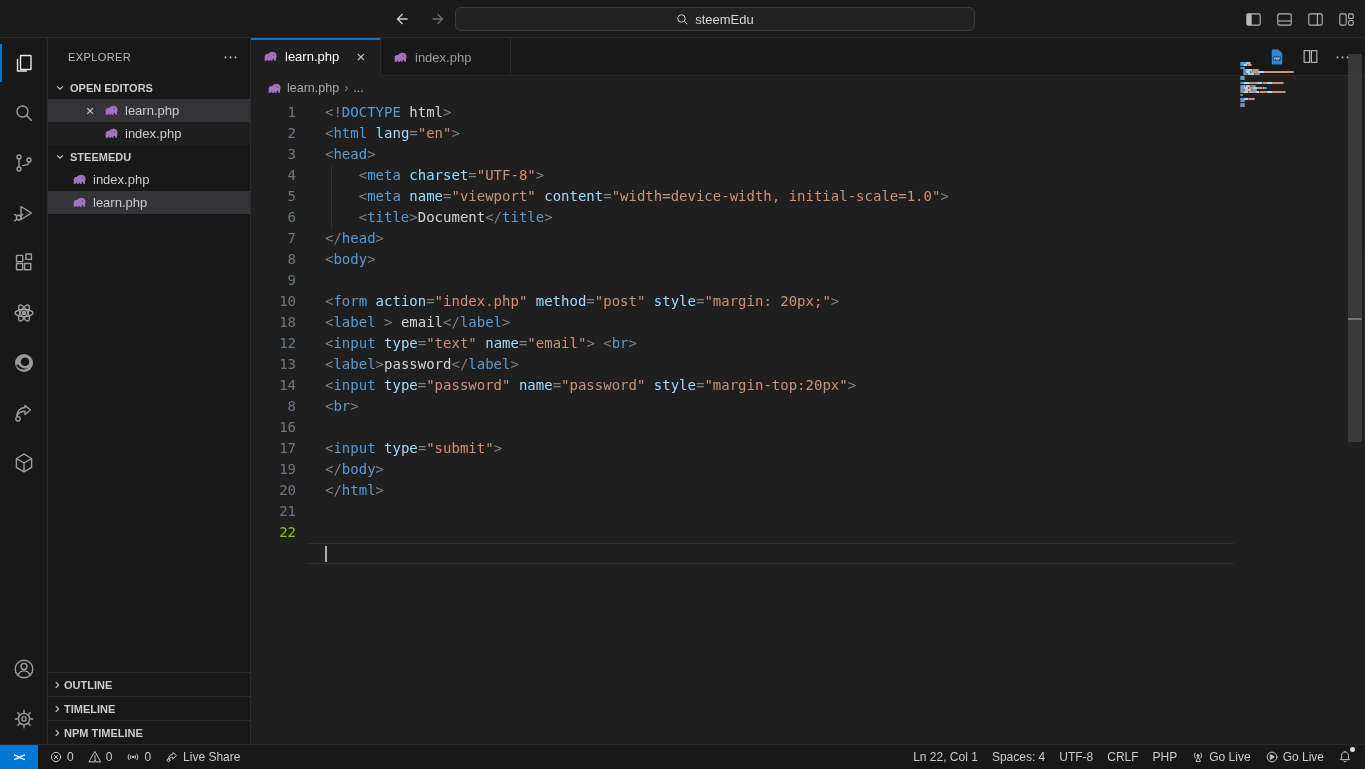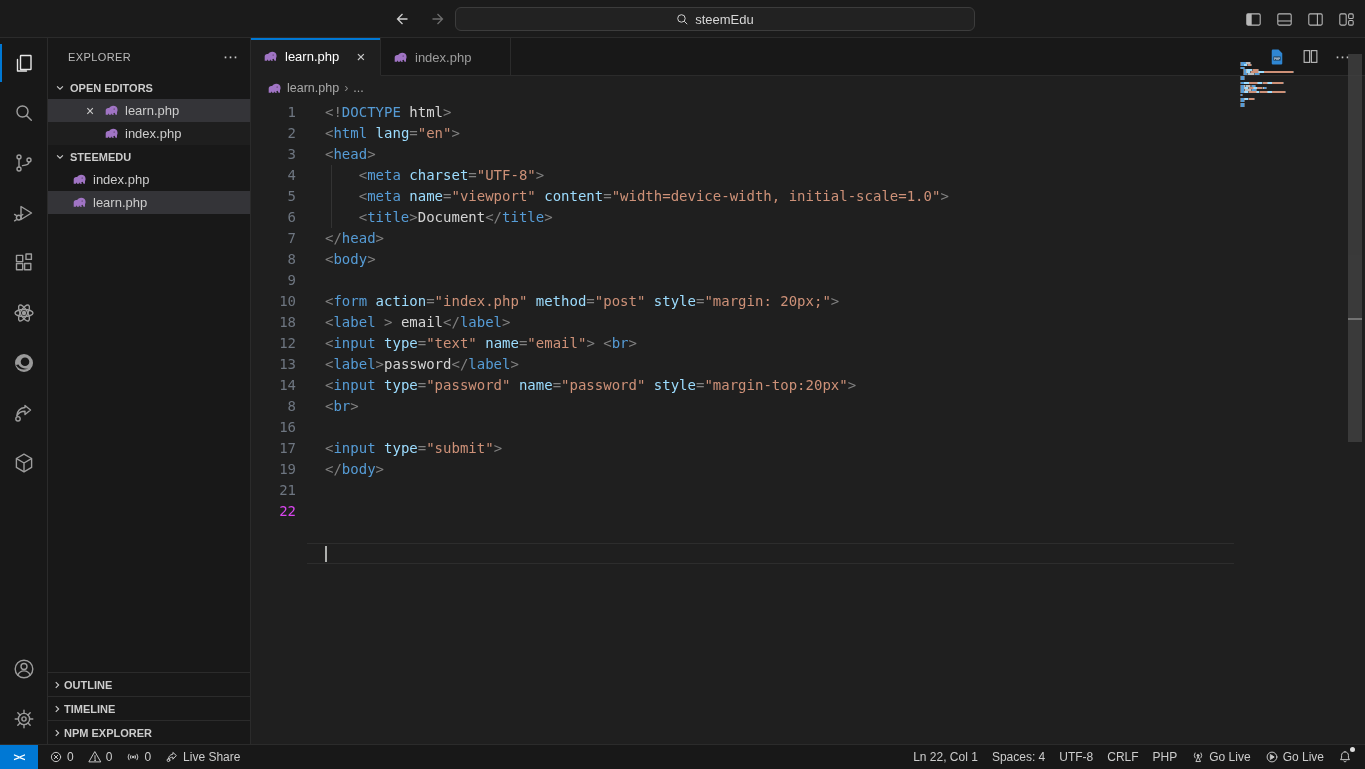--- a/index.html
+++ b/index.html
@@ -62,21 +62,21 @@
   .tab-actions { margin-left:auto; display:flex; align-items:center; gap:16px; padding-right:14px; color:#c5c5c5; }
   .breadcrumb { position:absolute; left:0; top:38px; right:0; height:24px; display:flex; align-items:center;
     gap:5px; padding-left:16px; font-size:12.5px; color:#a9a9a9; }
 
   
   .codearea { position:absolute; left:0; top:62px; right:0; bottom:0; padding-top:2px;
     font-family:"DejaVu Sans Mono", monospace; font-size:14px; line-height:21px; }
   .code-row { display:flex; height:21px; white-space:pre; }
   .code-row .num { width:45px; text-align:right; color:#6e7681; flex:none; }
   .code-row .txt { margin-left:29px; }
-  .code-row.current .num { color:#d946ef; }
+  .code-row.current .num { color:#84cc16; }
   .seg-p { color:#808080; } .seg-t { color:#569cd6; } .seg-a { color:#9cdcfe; }
   .seg-s { color:#ce9178; } .seg-x { color:#d4d4d4; } .seg-w { color:#d4d4d4; }
   .indent-guide { position:absolute; left:80px; top:65px; height:63px; width:1px; background:#333333; }
   .current-line { position:absolute; top:443px; left:56px; height:21px;
     border-top:1px solid #2d2d2d; border-bottom:1px solid #2d2d2d; }
   .cursor { position:absolute; left:74px; top:446px; width:1.5px; height:16px; background:#aeafad; }
 
   
   .minimap { position:absolute; top:24px; width:95px; }
   .mm-row { height:2px; margin-bottom:.25px; display:flex; }
@@ -309,21 +309,21 @@
             </svg>
           </span>
           <span>TIMELINE</span>
         </div>
         <div class="section-h">
           <span class="chev">
             <svg width="10" height="10" viewBox="0 0 12 12">
               <path d="M4.5 2.5L8 6l-3.5 3.5" fill="none" stroke="currentColor" stroke-width="1.3"></path>
             </svg>
           </span>
-          <span>NPM EXPLORER</span>
+          <span>NPM TIMELINE</span>
         </div>
       </div>
   </div>
 
   <div class="editor">
     <div class="tabbar">
       <div id="tabs" style="display:flex;">
           <div class="tab active">
             <span>
               <svg width="15" height="15" viewBox="0 0 16 16">
@@ -387,20 +387,21 @@
         <div class="code-row"><span class="num">9</span><span class="txt"></span></div>
         <div class="code-row"><span class="num">10</span><span class="txt"><span class="seg-p">&lt;</span><span class="seg-t">form</span><span class="seg-x"> </span><span class="seg-a">action</span><span class="seg-p">=</span><span class="seg-s">"index.php"</span><span class="seg-x"> </span><span class="seg-a">method</span><span class="seg-p">=</span><span class="seg-s">"post"</span><span class="seg-x"> </span><span class="seg-a">style</span><span class="seg-p">=</span><span class="seg-s">"margin: 20px;"</span><span class="seg-p">&gt;</span></span></div>
         <div class="code-row"><span class="num">18</span><span class="txt"><span class="seg-p">&lt;</span><span class="seg-t">label</span><span class="seg-x"> </span><span class="seg-p">&gt;</span><span class="seg-x"> email</span><span class="seg-p">&lt;/</span><span class="seg-t">label</span><span class="seg-p">&gt;</span></span></div>
         <div class="code-row"><span class="num">12</span><span class="txt"><span class="seg-p">&lt;</span><span class="seg-t">input</span><span class="seg-x"> </span><span class="seg-a">type</span><span class="seg-p">=</span><span class="seg-s">"text"</span><span class="seg-x"> </span><span class="seg-a">name</span><span class="seg-p">=</span><span class="seg-s">"email"</span><span class="seg-p">&gt;</span><span class="seg-x"> </span><span class="seg-p">&lt;</span><span class="seg-t">br</span><span class="seg-p">&gt;</span></span></div>
         <div class="code-row"><span class="num">13</span><span class="txt"><span class="seg-p">&lt;</span><span class="seg-t">label</span><span class="seg-p">&gt;</span><span class="seg-x">password</span><span class="seg-p">&lt;/</span><span class="seg-t">label</span><span class="seg-p">&gt;</span></span></div>
         <div class="code-row"><span class="num">14</span><span class="txt"><span class="seg-p">&lt;</span><span class="seg-t">input</span><span class="seg-x"> </span><span class="seg-a">type</span><span class="seg-p">=</span><span class="seg-s">"password"</span><span class="seg-x"> </span><span class="seg-a">name</span><span class="seg-p">=</span><span class="seg-s">"password"</span><span class="seg-x"> </span><span class="seg-a">style</span><span class="seg-p">=</span><span class="seg-s">"margin-top:20px"</span><span class="seg-p">&gt;</span></span></div>
         <div class="code-row"><span class="num">8</span><span class="txt"><span class="seg-p">&lt;</span><span class="seg-t">br</span><span class="seg-p">&gt;</span></span></div>
         <div class="code-row"><span class="num">16</span><span class="txt"></span></div>
         <div class="code-row"><span class="num">17</span><span class="txt"><span class="seg-p">&lt;</span><span class="seg-t">input</span><span class="seg-x"> </span><span class="seg-a">type</span><span class="seg-p">=</span><span class="seg-s">"submit"</span><span class="seg-p">&gt;</span></span></div>
         <div class="code-row"><span class="num">19</span><span class="txt"><span class="seg-p">&lt;/</span><span class="seg-t">body</span><span class="seg-p">&gt;</span></span></div>
+        <div class="code-row"><span class="num">20</span><span class="txt"><span class="seg-p">&lt;/</span><span class="seg-t">html</span><span class="seg-p">&gt;</span></span></div>
         <div class="code-row"><span class="num">21</span><span class="txt"></span></div>
         <div class="code-row current"><span class="num">22</span><span class="txt"></span></div>
       </div>
     <div class="minimap" id="minimap" style="left: 989px;">
         <div class="mm-row">
           <span style="width: 1.44px; background: rgb(107, 107, 107);"></span>
           <span style="width: 5.04px; background: rgb(86, 156, 214);"></span>
           <span style="width: 3.6px; background: rgb(189, 189, 189);"></span>
           <span style="width: 0.72px; background: rgb(107, 107, 107);"></span>
         </div>

